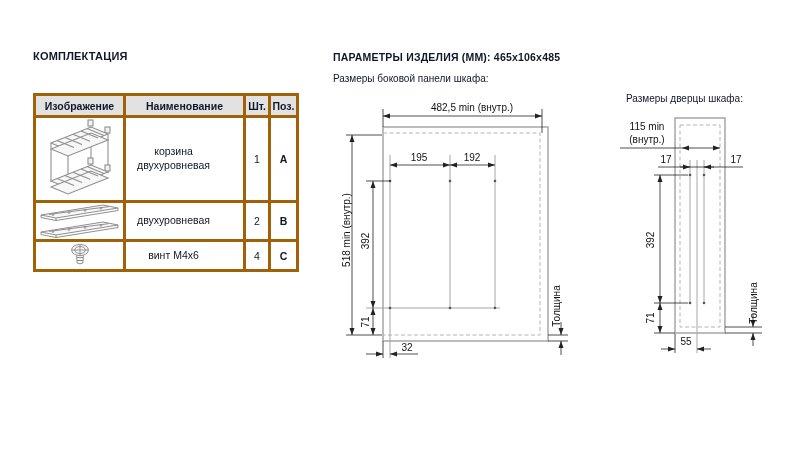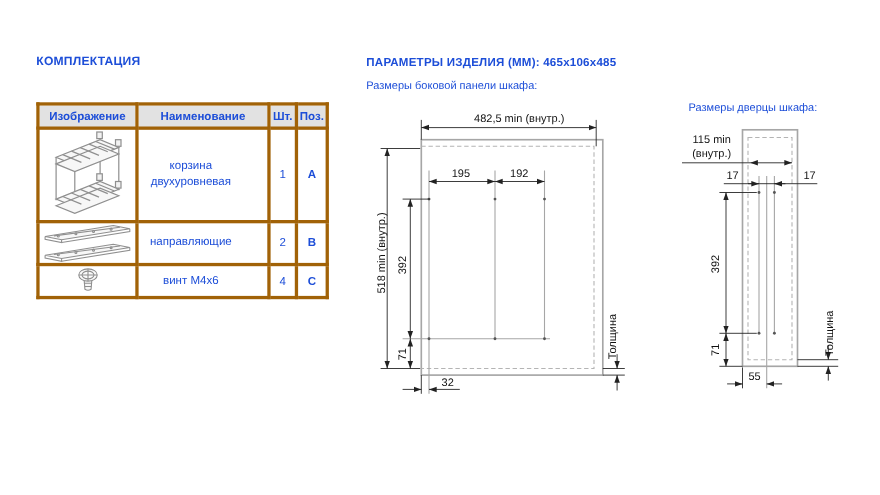--- a/index.html
+++ b/index.html
@@ -1,19 +1,19 @@
 <!DOCTYPE html>
 <html><head>
 <meta charset="utf-8">
 <style>
   * { margin:0; padding:0; box-sizing:border-box; }
   html,body { background:#fff; }
   .page {
     position:relative; width:800px; height:450px; background:#ffffff;
-    font-family:"Liberation Sans", sans-serif; color:#1d4ed8; overflow:hidden;
+    font-family:"Liberation Sans", sans-serif; color:#0f172a; overflow:hidden;
   }
   .abs { position:absolute; }
   .sec-title { font-size:11px; font-weight:bold; letter-spacing:0.2px; }
   .sub-title { font-size:10px; }
 
   
   table.kit {
     border-collapse:collapse; table-layout:fixed; width:263px;
     font-size:10.5px;
   }
@@ -107,21 +107,21 @@
                   <line x1="10" y1="11.4" x2="70" y2="3.6"></line>
                   <circle cx="14" cy="11.6" r="0.9"></circle>
                     <circle cx="30" cy="9.5" r="0.9"></circle>
                   <circle cx="46" cy="7.4" r="0.9"></circle>
                     <circle cx="62" cy="5.3" r="0.9"></circle>
                 </g>
                 <use href="#railp" y="17"></use>
               </g>
             </svg>
           </td>
-          <td class="name-cell">направляющие</td>
+          <td class="name-cell">двухуровневая</td>
           <td>2</td>
           <td class="pos-cell">B</td>
         </tr>
         <tr class="r3">
           <td>
             <svg class="cell-icon" width="24" height="25" viewBox="0 0 24 25">
               <g stroke="#8f8f8f" stroke-width="1" fill="none">
                 <path d="M8.5,11.5 L15.5,11.5 L14.8,20 Q12,21.8 9.2,20 Z" fill="#f7f7f7"></path>
                 <line x1="8.9" y1="14.5" x2="15.1" y2="14.5"></line>
                 <line x1="9.1" y1="17.5" x2="14.9" y2="17.5"></line>

